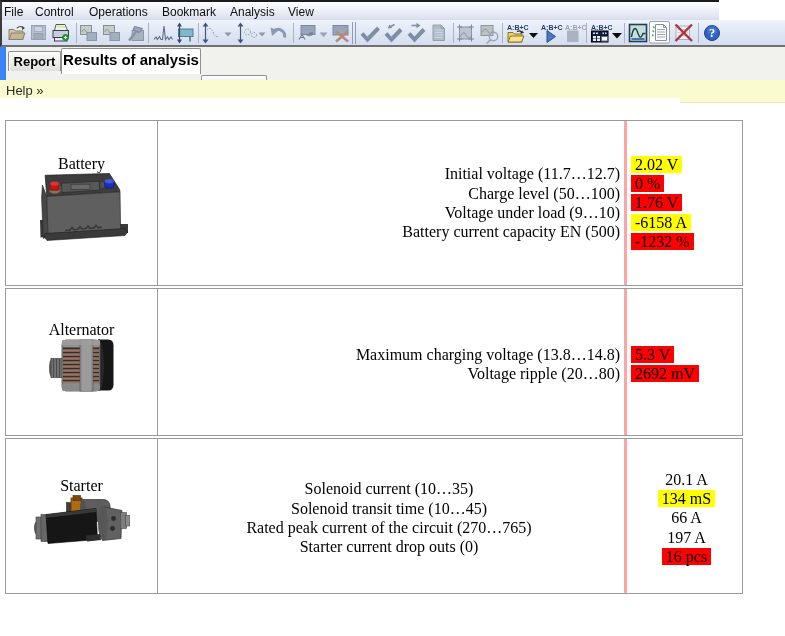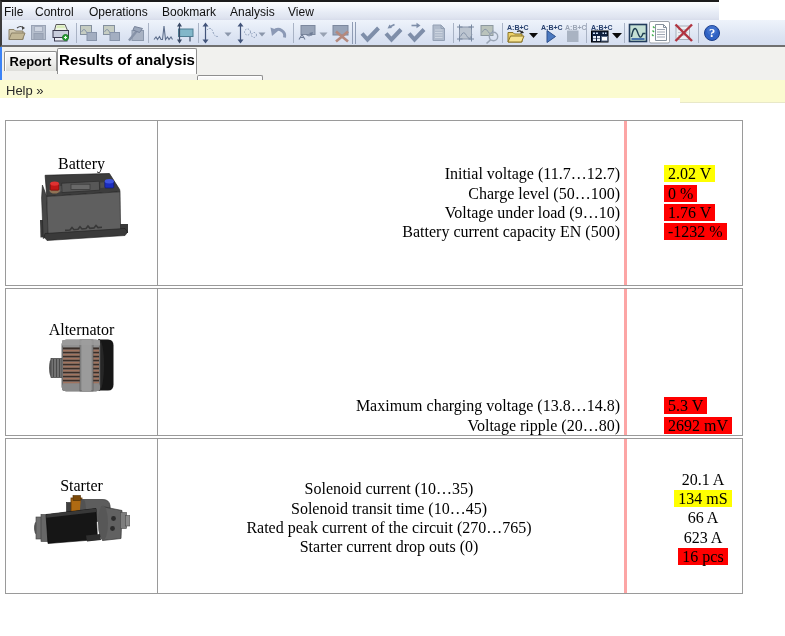--- a/index.html
+++ b/index.html
@@ -23,21 +23,21 @@
   position:absolute; left:0; top:20px; width:785px; height:27px;
   background:linear-gradient(#eef3fb 0%, #e3eaf6 40%, #dbe3f2 70%, #d5def0 100%);
   border-bottom:2px solid #707070;
   border-left:2px solid #3c3c3c;
 }
 
 
 .tabstrip {
   position:absolute; left:0; top:47px; width:785px; height:37px;
   background:#f1f1ee;
-  border-left:2px solid #3b82f6;
+  border-left:6px solid #3b82f6;
 }
 .tab {
   position:absolute; top:4px; height:20px;
   background:linear-gradient(#fcfcfc, #ececea 60%, #dededa);
   border:1px solid #8f8f8f; border-bottom:none;
   font-weight:bold; font-size:13px; color:#000;
   text-align:center; line-height:19px;
   border-radius:2px 2px 0 0;
   box-shadow:inset 1px 1px 0 #ffffff;
 }
@@ -59,25 +59,25 @@
 
 .content { position:absolute; left:0; top:98px; width:680px; height:538px; background:#fff; }
 .box { position:absolute; left:5px; width:738px; border:1px solid #9a9a9a; display:flex; }
 .box1 { top:22px; height:166px; }
 .box2 { top:190px; height:148px; }
 .box3 { top:340px; height:156px; }
 .c1 { width:152px; border-right:1px solid #9a9a9a; display:flex; flex-direction:column; align-items:center; justify-content:center; padding-bottom:11px; }
 .box2 .c1 { padding-bottom:12px; }
 .box3 .c1 { padding-bottom:11px; }
 .c2 { width:469px; border-right:3px solid #fca5a5; display:flex; flex-direction:column; justify-content:center; }
-.box2 .c2, .box2 .c3 { padding-top:4px;justify-content:flex-end; }
+.box2 .c2, .box2 .c3 { padding-top:4px; }
 .box3 .c2, .box3 .c3 { padding-top:4px;align-items:center; }
 .c3 { flex:1; display:flex; flex-direction:column; justify-content:center; }
 .lbl { text-align:right; padding-right:4px; line-height:19.3px; white-space:nowrap; font-family:"Liberation Serif", serif; font-size:16px; }
-.val { line-height:19.3px; padding-left:4px; white-space:nowrap; font-family:"Liberation Serif", serif; font-size:16px;margin-left:33px; }
+.val { line-height:19.3px; padding-left:4px; white-space:nowrap; font-family:"Liberation Serif", serif; font-size:16px; }
 .val span { padding:0 4px; }
 .vy { background:#ffff00; }
 .vr { background:#ff0000; }
 .imglabel { font-family:"Liberation Serif", serif; font-size:16px; text-align:center; }
 </style>
 </head>
 <body>
 
 <div class="menubar">
   <span class="mi" style="left:2px;">File</span>
@@ -305,20 +305,21 @@
     <div class="c2">
       <div class="lbl">Initial voltage (11.7…12.7)</div>
       <div class="lbl">Charge level (50…100)</div>
       <div class="lbl">Voltage under load (9…10)</div>
       <div class="lbl">Battery current capacity EN (500)</div>
     </div>
     <div class="c3">
       <div class="val"><span class="vy">2.02 V</span></div>
       <div class="val"><span class="vr">0 %</span></div>
       <div class="val"><span class="vr">1.76 V</span></div>
+      <div class="val"><span class="vy">-6158 A</span></div>
       <div class="val"><span class="vr">-1232 %</span></div>
     </div>
   </div>
 
   <div class="box box2">
     <div class="c1">
       <div class="imglabel">Alternator</div>
       <svg width="65" height="53" viewBox="0 0 65 53">
         <ellipse cx="3" cy="29" rx="3" ry="9.5" fill="#5e5e5e"></ellipse>
         <rect x="2" y="19.5" width="13" height="19" fill="#757575" stroke="#3e3e3e" stroke-width="0.7"></rect>
@@ -395,17 +396,17 @@
     <div class="c2">
       <div class="lbl">Solenoid current (10…35)</div>
       <div class="lbl">Solenoid transit time (10…45)</div>
       <div class="lbl">Rated peak current of the circuit (270…765)</div>
       <div class="lbl">Starter current drop outs (0)</div>
     </div>
     <div class="c3">
       <div class="val"><span>20.1 A</span></div>
       <div class="val"><span class="vy">134 mS</span></div>
       <div class="val"><span>66 A</span></div>
-      <div class="val"><span>623 A</span></div>
+      <div class="val"><span>197 A</span></div>
       <div class="val"><span class="vr">16 pcs</span></div>
     </div>
   </div>
 </div>
 
 </body></html>

